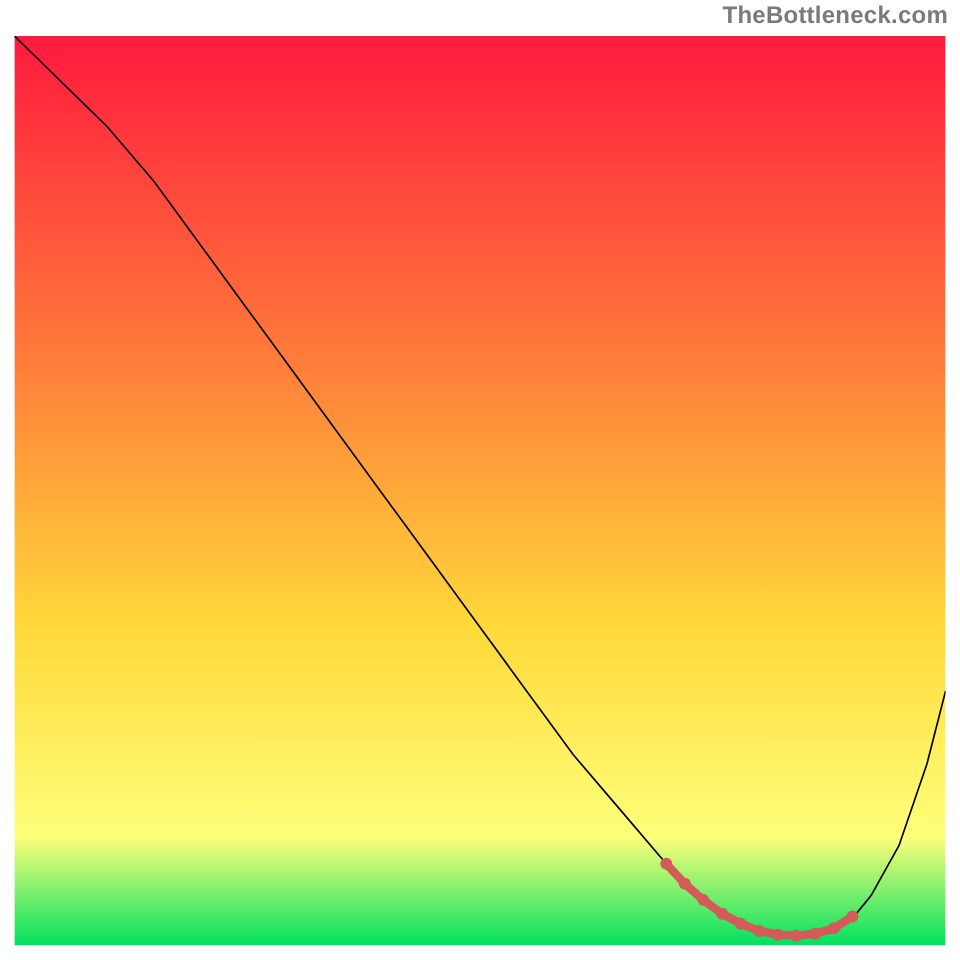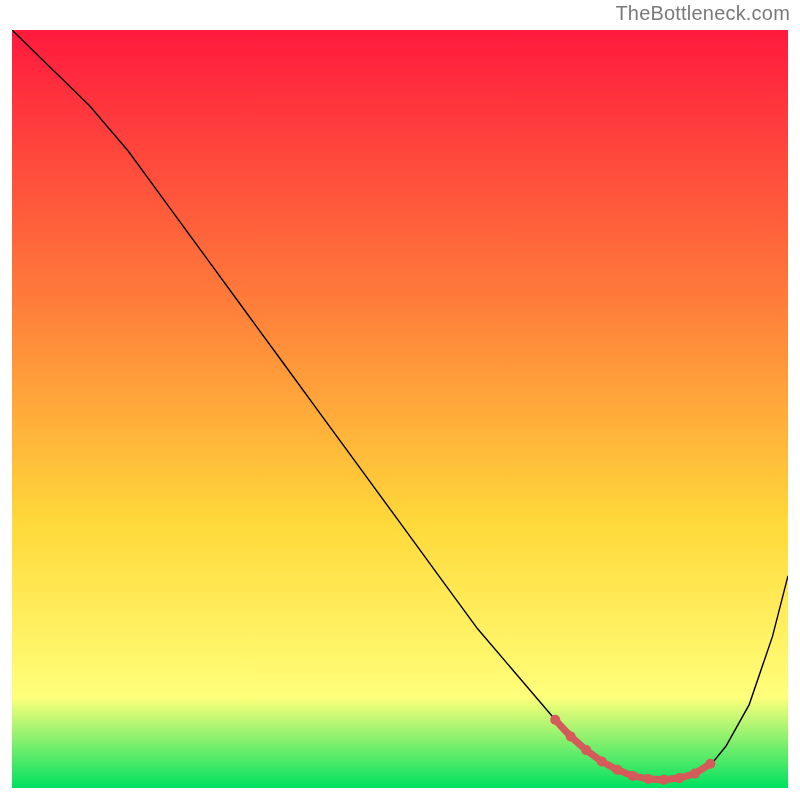--- a/index.html
+++ b/index.html
@@ -8,21 +8,21 @@
     width: 800px;
     height: 800px;
     background: #ffffff;
     font-family: Arial, Helvetica, sans-serif;
   }
   .attribution {
     position: absolute;
     top: 2px;
     right: 10px;
     font-size: 20px;
-    font-weight: normal;
+    font-weight: bold;
     color: #7a7a7a;
     letter-spacing: 0.2px;
   }
   .plot-area {
     position: absolute;
     
     left: 12px;
     top: 30px;
     width: 776px;   
     height: 758px;  

